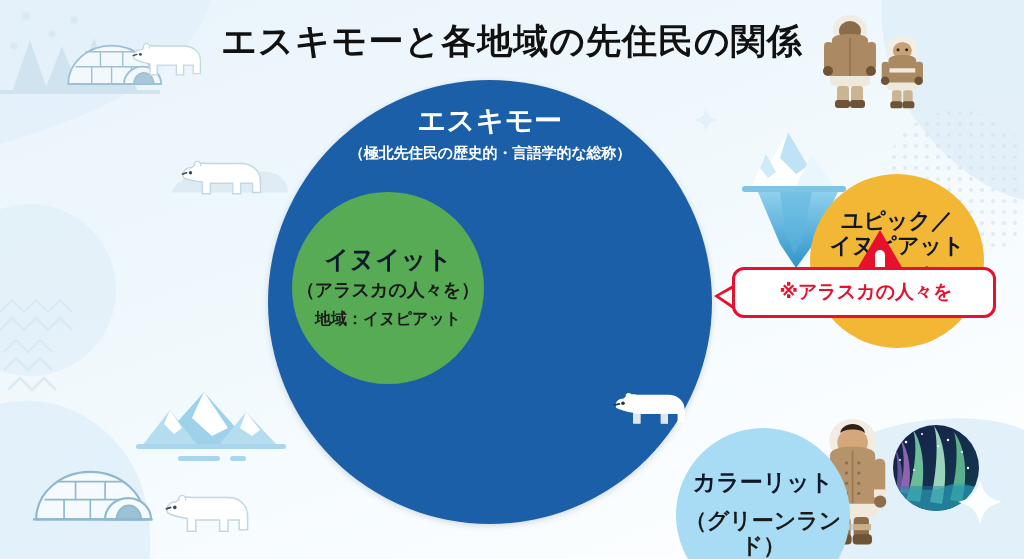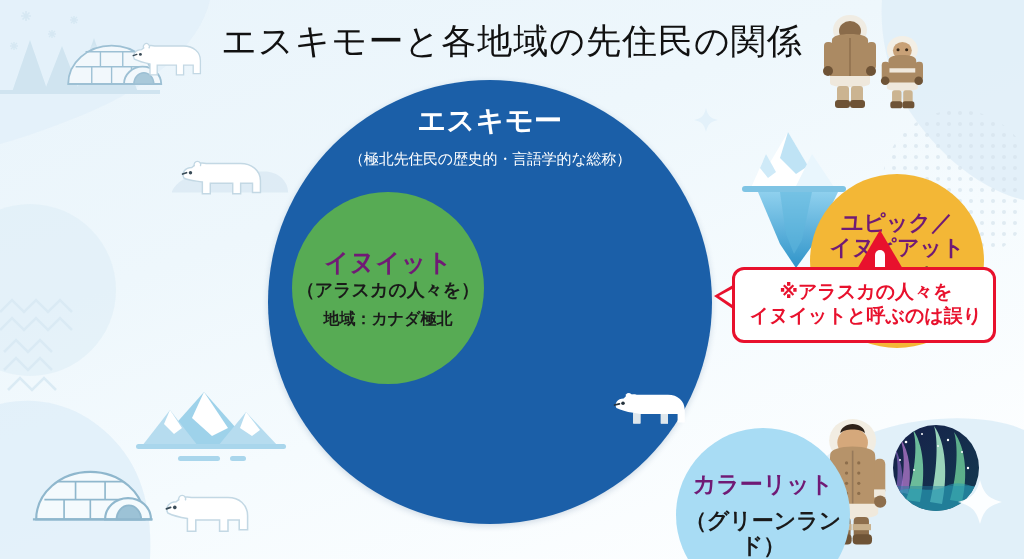--- a/index.html
+++ b/index.html
@@ -55,39 +55,40 @@
   }
   .main-title {
     font-size: 28px;
     font-weight: 700;
     letter-spacing: .5px;
     line-height: 1.1;
     font-family: Liberation Mono, monospace;
   }
   .main-sub {
     font-size: 15px;
-    font-weight: 400;
-    margin-top: 11px;
+    font-weight: 700;
+    margin-top: 5px;
     letter-spacing: -0.2px;
   }
 
   .sub-circle {
     position: absolute;
     border-radius: 50%;
     text-align: center;
     display: flex;
     flex-direction: column;
     justify-content: center;
     align-items: center;
     box-sizing: border-box;
   }
   .sub-name {
     font-weight: 700;
-    color: #701a75;
+    color: #0f172a;
     line-height: 1.12;
+    font-family: Liberation Mono, monospace;
   }
   .sub-paren {
     font-weight: 700;
     color: #1a1a1a;
     line-height: 1.15;
   }
   .sub-region {
     font-weight: 700;
     color: #1a1a1a;
     line-height: 1.15;
@@ -130,21 +131,21 @@
   .c-lblue .sub-region { font-size: 15px; margin-top: 8px; }
 
   
   .page-title {
     position: absolute;
     left: 0;
     top: 18px;
     width: 1024px;
     text-align: center;
     font-size: 35px;
-    font-weight: 400;
+    font-weight: 700;
     color: #111111;
     letter-spacing: 1px;
     z-index: 5;
   }
 
   
   .callout {
     position: absolute;
     left: 732px;
     top: 267px;
@@ -437,21 +438,21 @@
       <path d="M42,58 L42,76 L54,76 L54,60 Z" fill="#dfe7ec"></path>
       <path d="M88,60 L88,76 L100,76 L100,60 Z" fill="#dfe7ec"></path>
       <circle cx="25" cy="42" r="3" fill="#24313b"></circle>
       <path d="M11,45 L19,43" stroke="#24313b" stroke-width="3" stroke-linecap="round"></path>
       <path d="M30,32 a5,5 0 1 1 9,0" fill="#ffffff"></path>
     </svg>
 
     <div class="sub-circle c-green">
       <div class="sub-name">イヌイット</div>
       <div class="sub-paren">（アラスカの人々を）</div>
-      <div class="sub-region">地域：カナダ極北</div>
+      <div class="sub-region">地域：イヌピアット</div>
     </div>
 
     <div class="sub-circle c-orange">
       <div class="sub-name">ユピック／</div>
       <div class="sub-name">イヌピアット</div>
       <div class="sub-paren">（アラスカ）</div>
       <div class="sub-region">地域：アラスカ</div>
     </div>
 
     <div class="sub-circle c-lblue">
@@ -464,17 +465,16 @@
     <polygon points="42,2 82,70 2,70" fill="#e8112d"></polygon>
     <rect x="37" y="22" width="10" height="26" rx="5" fill="#ffffff"></rect>
     <circle cx="42" cy="57" r="5.6" fill="#ffffff"></circle>
   </svg>
 
   <div class="callout">
     <div class="callout-tail"></div>
     <div class="callout-tail-inner"></div>
     <div class="callout-box">
       <div>※アラスカの人々を</div>
-      <div>イヌイットと呼ぶのは誤り</div>
     </div>
   </div>
 
 </div>
 
 </body></html>

